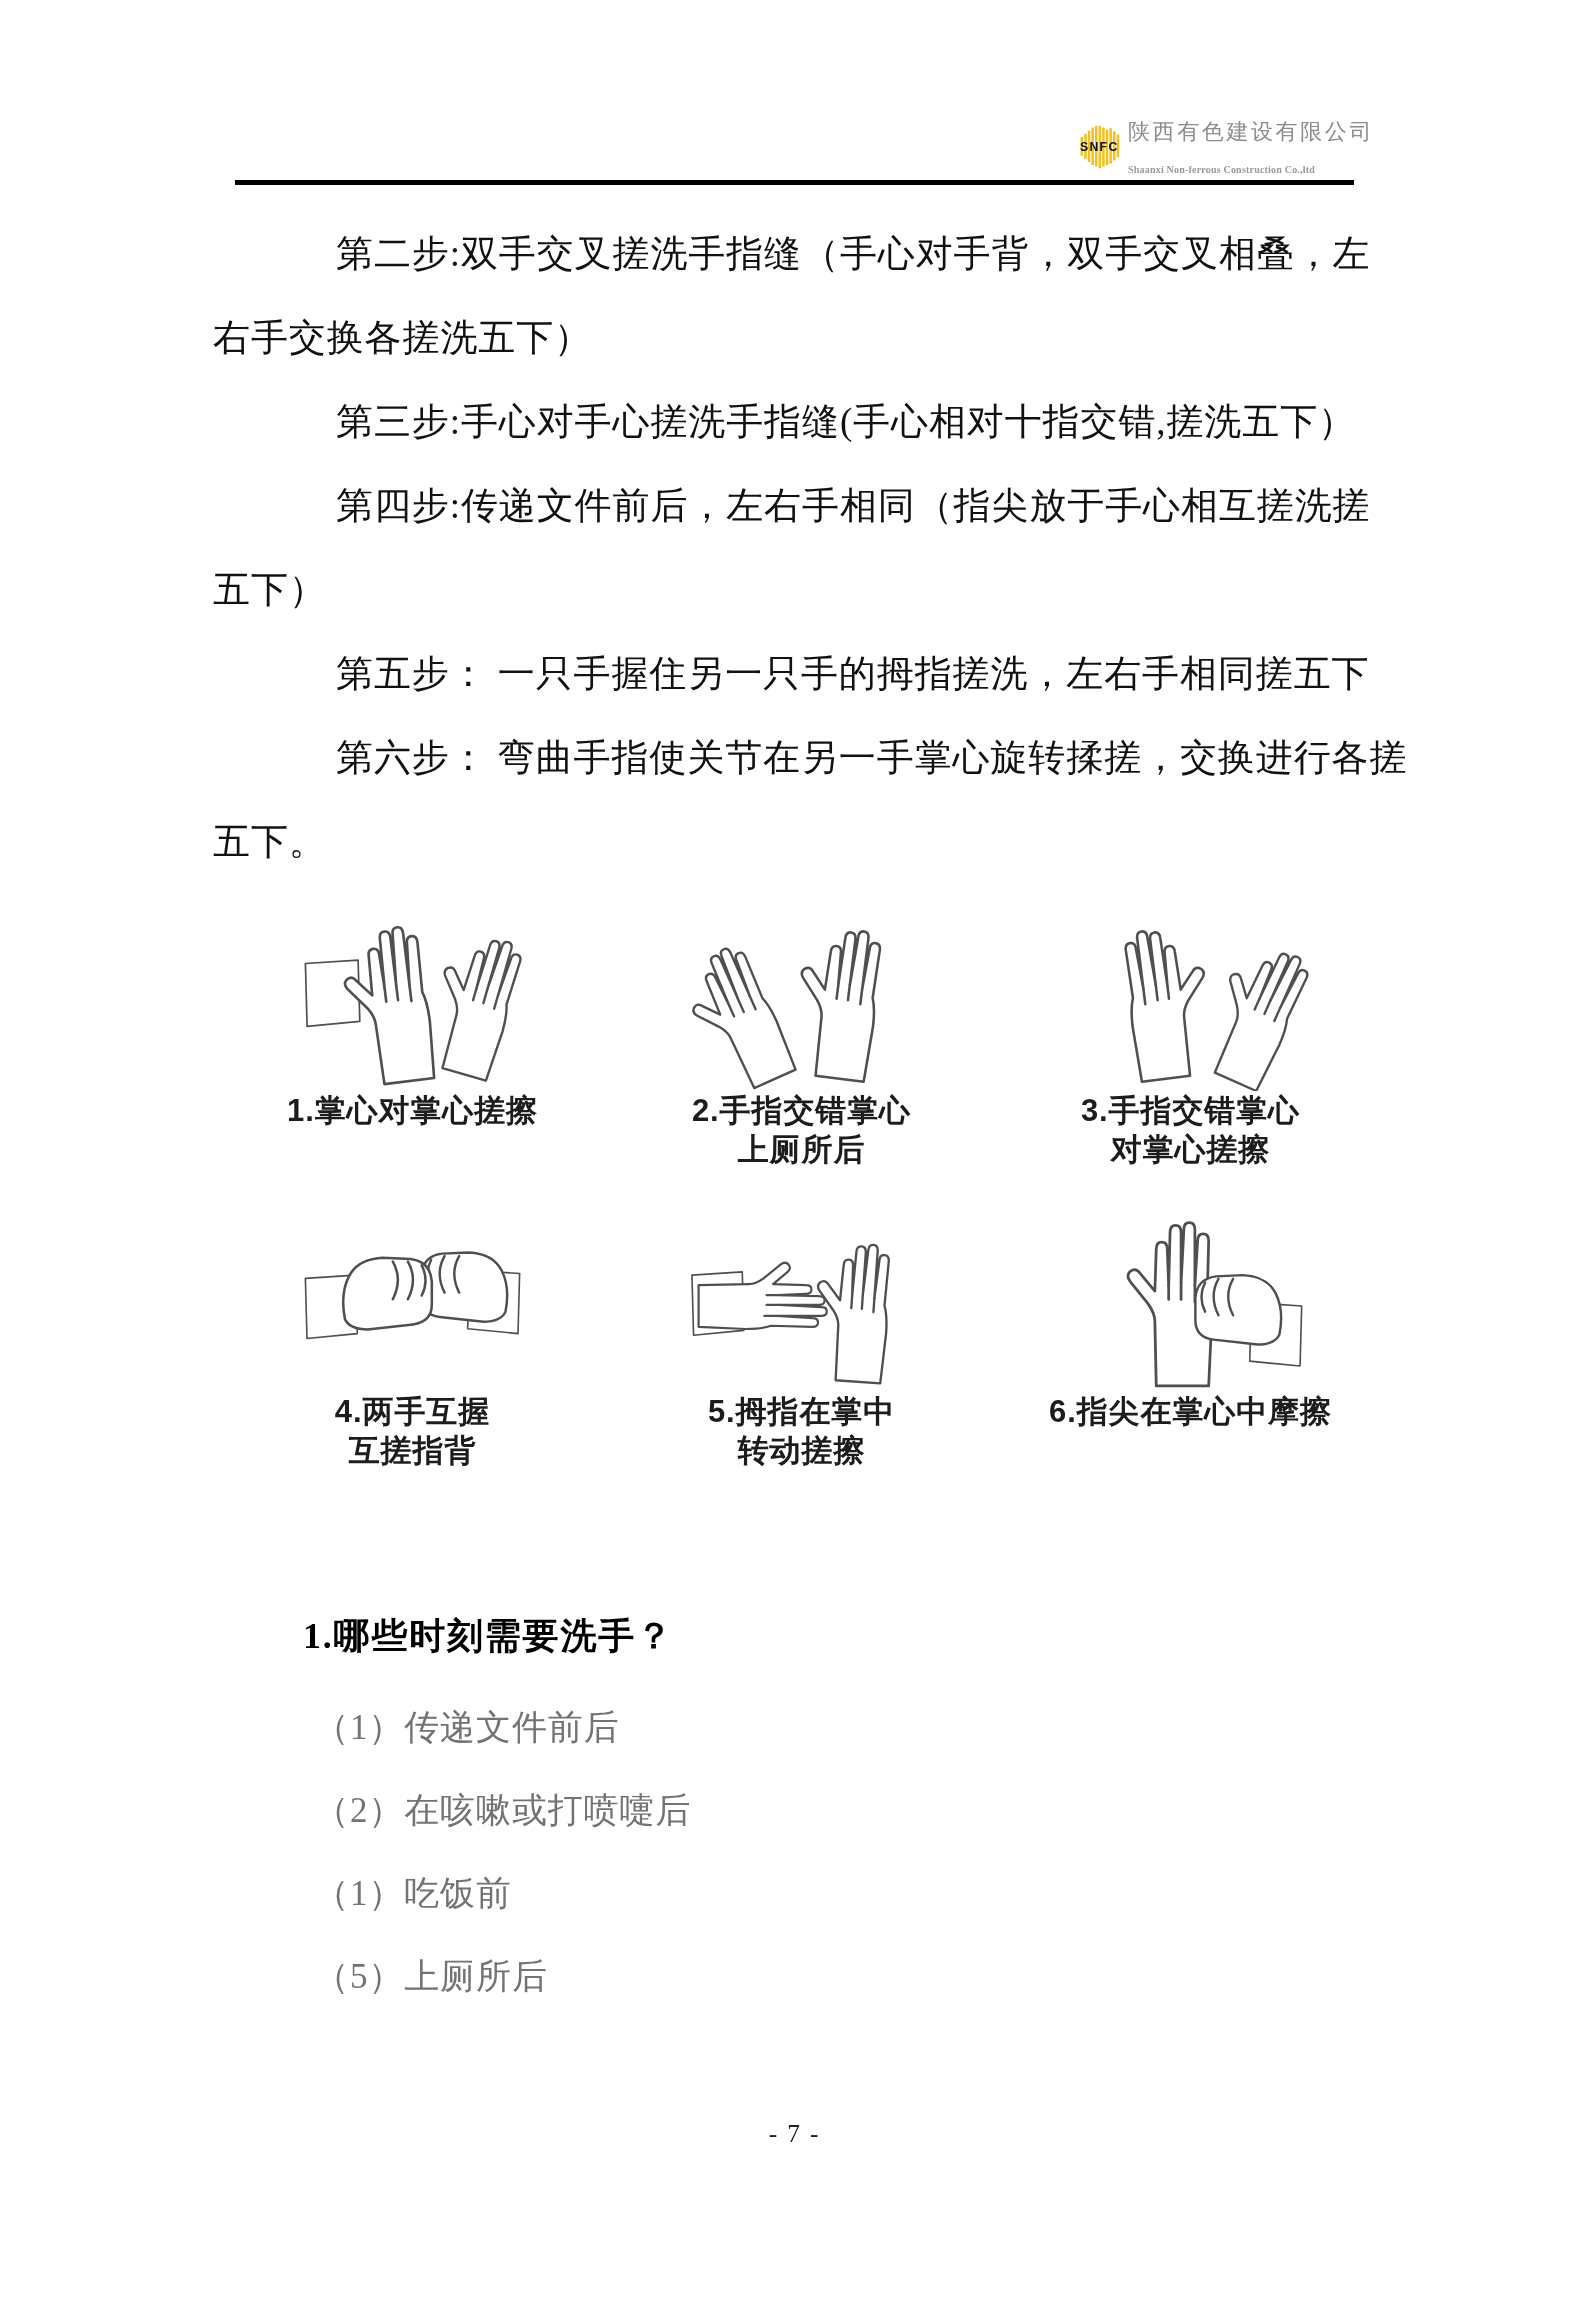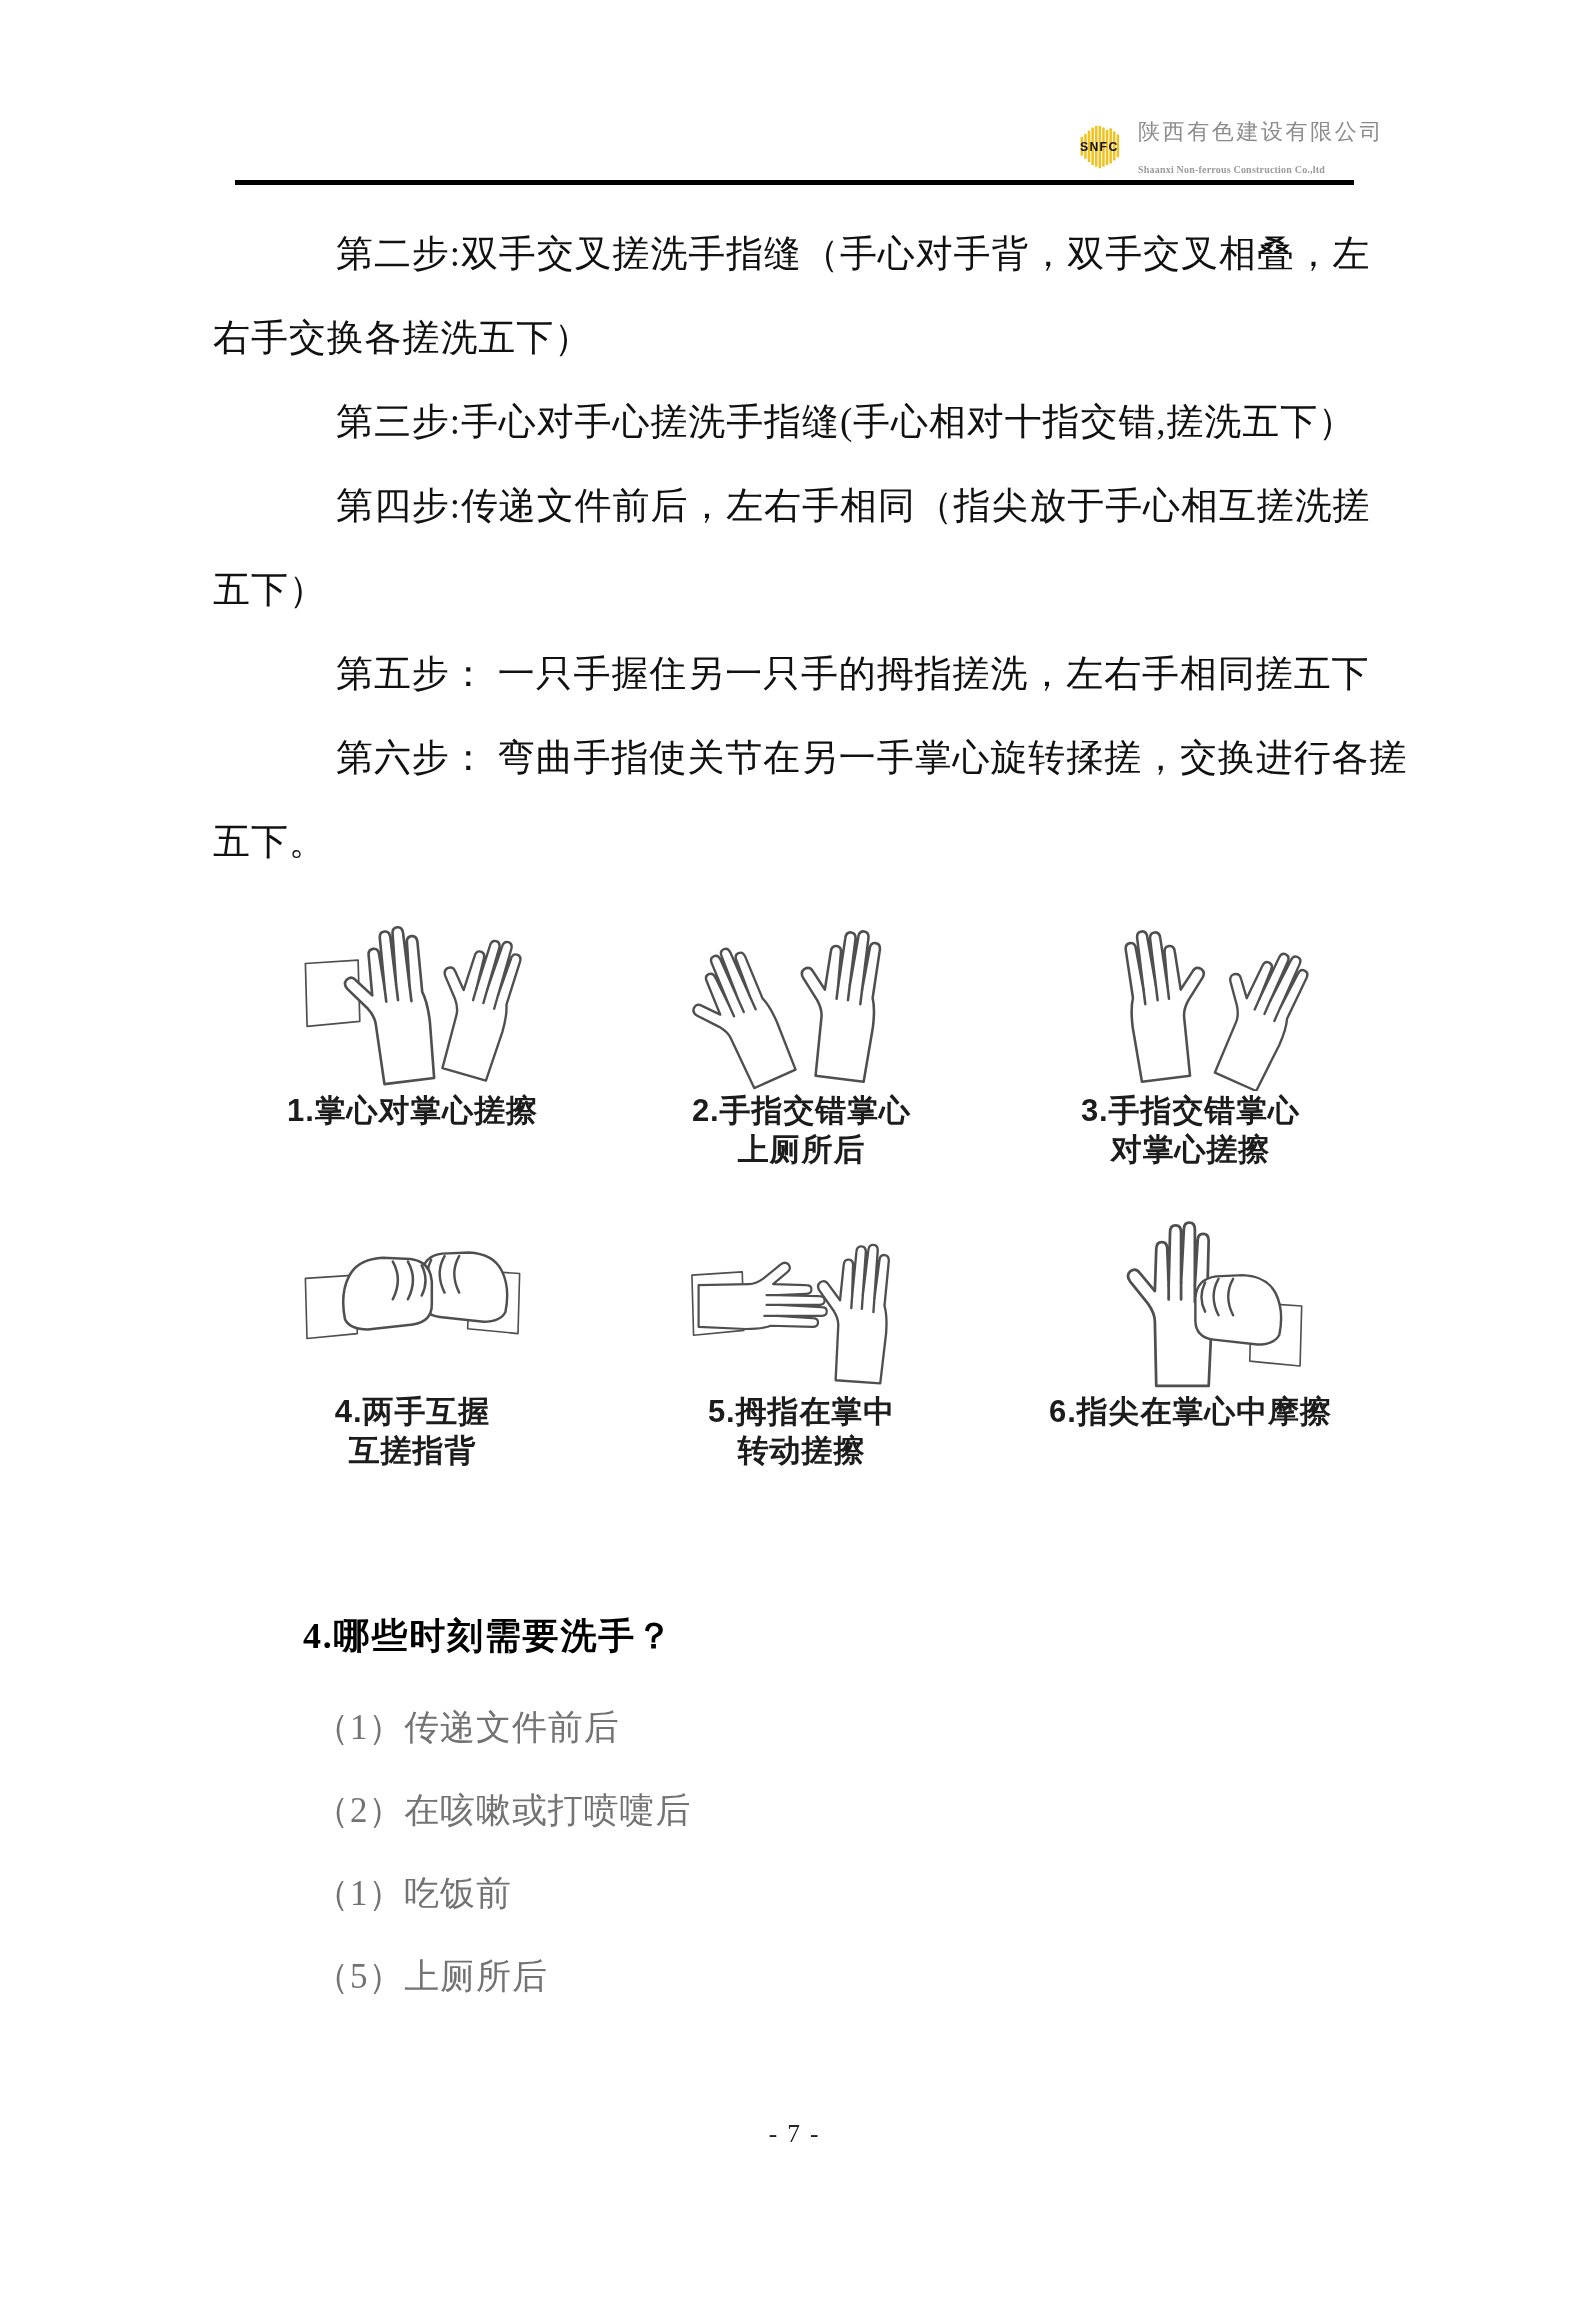--- a/index.html
+++ b/index.html
@@ -9,21 +9,21 @@
     position:relative;
     overflow:hidden;
     font-family:"Liberation Serif", serif;
     color:#1a1a1a;
     border-right:1.8px solid #d8d8d8;
     border-bottom:1.8px solid #d8d8d8;
     box-sizing:border-box;
   }
 
   
-  .header{position:absolute;left:1079px;top:119px;display:flex;gap:12px;align-items:flex-start;}
+  .header{position:absolute;left:1079px;top:119px;display:flex;gap:2px;align-items:flex-start;}
   .logo-mark{position:relative;width:47px;height:53px;flex:0 0 auto;}
   .logo-mark svg{display:block;}
   .logo-abbr{
     position:absolute;left:0.9px;top:21px;
     font-family:"Liberation Sans", sans-serif;
     font-weight:bold;font-size:12.3px;letter-spacing:1.3px;color:#121212;
   }
   .company-text{display:flex;flex-direction:column;line-height:1.15;}
   .company-cn{
     font-family:"Liberation Sans", sans-serif;
@@ -206,21 +206,21 @@
       <use href="#fist" transform="translate(210,158) scale(-1.5,1.5) translate(-47,-41)"></use>
     </svg>
     <div class="cap">
       <div>6.指尖在掌心中摩擦</div>
       <div></div>
     </div>
   </div>
 
 </div>
 
-<div class="section-heading">4.哪些时刻需要洗手？</div>
+<div class="section-heading">1.哪些时刻需要洗手？</div>
 
 <div class="occasions">
   <div class="item">（1）传递文件前后</div>
   <div class="item">（2）在咳嗽或打喷嚏后</div>
   <div class="item">（1）吃饭前</div>
   <div class="item">（5）上厕所后</div>
 </div>
 
 <div class="page-number">- 7 -</div>
 

